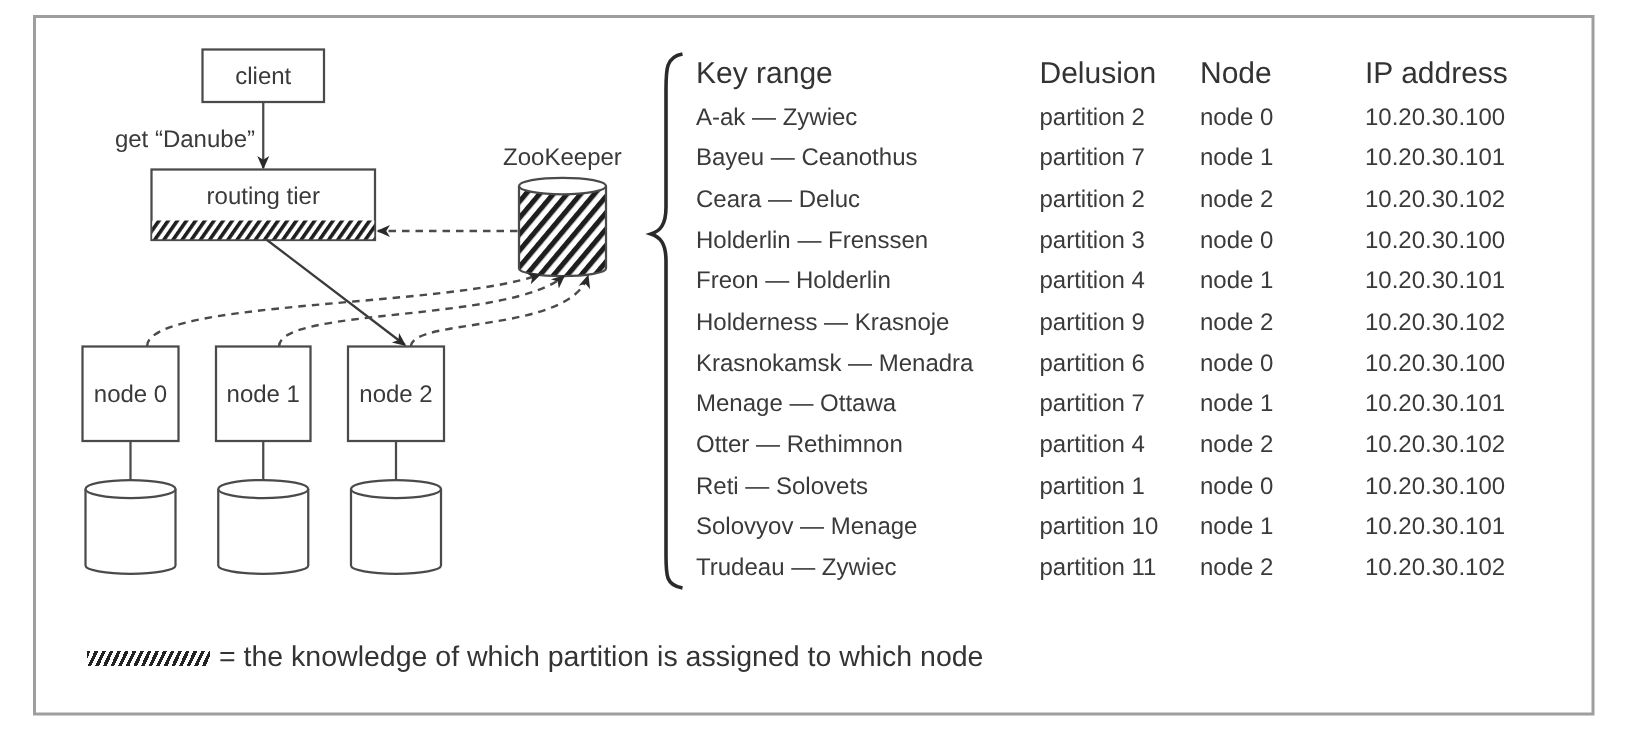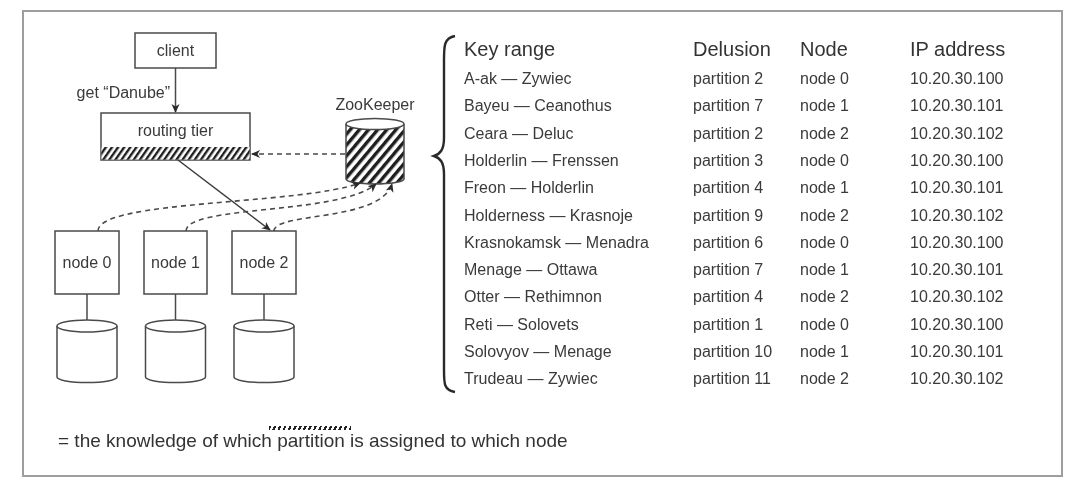--- a/index.html
+++ b/index.html
@@ -7,21 +7,21 @@
          font-family: "Liberation Sans", "DejaVu Sans", sans-serif; color: #3a3a3a; }
   #frame { position: absolute; left: 22px; top: 10px; width: 1041px; height: 467px;
            border: 2px solid #9e9e9e; box-sizing: border-box; }
   svg#diagram { position: absolute; left: 0; top: 0; }
   .lbl { font-family: "Liberation Sans", "DejaVu Sans", sans-serif; fill: #3a3a3a; }
   #table { position: absolute; left: 464px; top: 34px; }
   .trow { position: absolute; left: 0; height: 27px; white-space: nowrap; font-size: 16px; line-height: 27px; }
   .trow.header { font-size: 20px; top: 0; line-height: 30px; color: #333; }
   .cell { position: absolute; top: 0; }
   .c0 { left: 0; } .c1 { left: 229px; } .c2 { left: 336px; } .c3 { left: 446px; }
-  #legend { position: absolute; left: 58px; top: 426px; height: 26px; display: flex; align-items: center; flex-direction: column; }
+  #legend { position: absolute; left: 58px; top: 426px; height: 26px; display: flex; align-items: center; }
   #legend-swatch { width: 82px; height: 10px; margin-right: 6px;
      background: repeating-linear-gradient(115deg, #222 0px, #222 2.2px, #fff 2.2px, #fff 4.6px); }
   #legend-text { font-size: 19px; color: #333; }
 </style>
 </head>
 <body>
 
 <div id="frame"></div>
 
 <svg id="diagram" width="1083" height="495" viewBox="0 0 1083 495">

